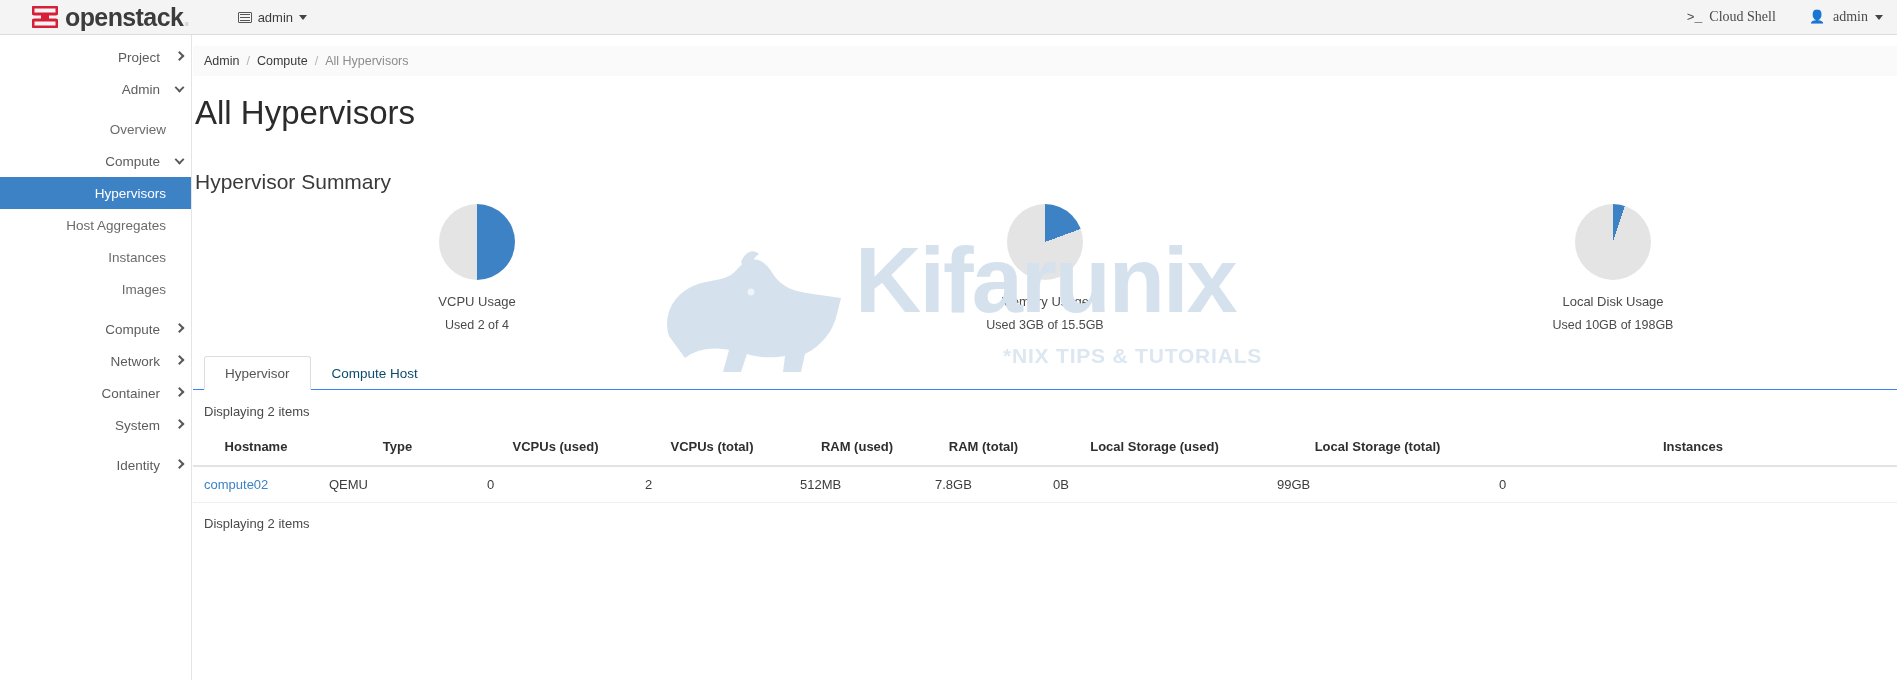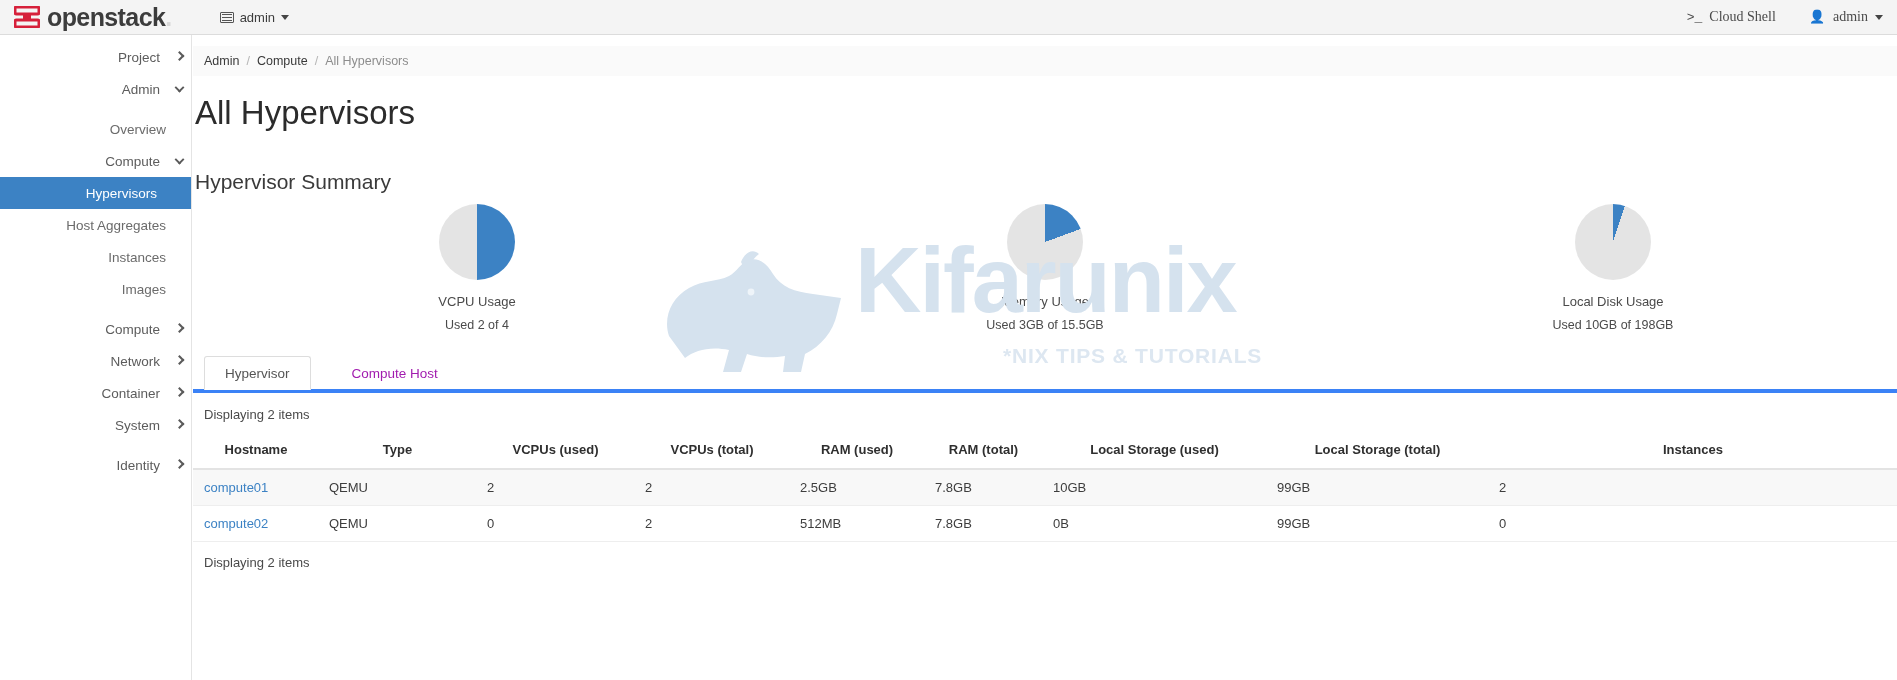--- a/index.html
+++ b/index.html
@@ -9,21 +9,21 @@
     background: #ffffff;
     overflow: hidden;
   }
 
   
   .topbar {
     position: absolute; top: 0; left: 0;
     width: 1897px; height: 35px;
     background: #f4f4f4;
     border-bottom: 1px solid #dcdcdc;
-    display: flex; align-items: center;
+    display: flex; align-items: center; padding-left: 18px;
   }
   .brand { display: flex; align-items: center; padding-left: 14px; }
   .brand-mark { width: 26px; height: 22px; position: relative; flex: 0 0 auto; }
   .brand-text {
     font-size: 25px; font-weight: bold; color: #3c3c3c;
     letter-spacing: -0.6px; margin-left: 7px; line-height: 1;
   }
   .brand-dot { color: #d8d8d8; }
 
   .ctx-switcher {
@@ -120,26 +120,26 @@
   .chart-name {
     margin-top: 14px; font-size: 13px; color: #4a4a4a;
   }
   .chart-sub {
     margin-top: 9px; font-size: 12.5px; color: #4a4a4a;
   }
 
   
   .tabs {
     display: flex; align-items: flex-end;
-    border-bottom: 4px solid #3b82f6;
-    margin-top: 21px; padding-left: 11px; gap: 20px;
+    border-bottom: 1px solid #3b82f6;
+    margin-top: 21px; padding-left: 11px;
   }
   .tab {
     padding: 9px 20px 8px 20px; font-size: 13.5px;
-    cursor: pointer; color: #a21caf; position: relative; top: 1px;
+    cursor: pointer; color: #0c4a6e; position: relative; top: 1px;
     border: 1px solid transparent; border-radius: 3px 3px 0 0;
   }
   .tab.active {
     color: #555555; background: #ffffff;
     border-color: #dddddd #dddddd #ffffff #dddddd;
   }
 
   
   .count-line {
     font-size: 13px; color: #4a4a4a;
@@ -234,21 +234,21 @@
       <span class="chev down"></span>
     </div>
     <div class="nav-spacer-md"></div>
     <div class="nav-item level2" style="padding-right: 25px;">
       <span class="nav-label">Overview</span>
     </div>
     <div class="nav-item level1" style="padding-right: 31px;">
       <span class="nav-label">Compute</span>
       <span class="chev down"></span>
     </div>
-    <div class="nav-item level2 active" style="padding-right: 34px;">
+    <div class="nav-item level2 active" style="padding-right: 25px;">
       <span class="nav-label">Hypervisors</span>
     </div>
     <div class="nav-item level2" style="padding-right: 25px;">
       <span class="nav-label">Host Aggregates</span>
     </div>
     <div class="nav-item level2" style="padding-right: 25px;">
       <span class="nav-label">Instances</span>
     </div>
     <div class="nav-item level2" style="padding-right: 25px;">
       <span class="nav-label">Images</span>
@@ -323,31 +323,20 @@
         <th class="c-vu">VCPUs (used)</th>
         <th class="c-vt">VCPUs (total)</th>
         <th class="c-ru">RAM (used)</th>
         <th class="c-rt">RAM (total)</th>
         <th class="c-lsu">Local Storage (used)</th>
         <th class="c-lst">Local Storage (total)</th>
         <th>Instances</th>
       </tr>
     </thead>
     <tbody id="table-body">
-        <tr class="zebra">
-          <td class="link-cell"><a>compute01</a></td>
-          <td>QEMU</td>
-          <td>2</td>
-          <td>2</td>
-          <td>2.5GB</td>
-          <td>7.8GB</td>
-          <td>10GB</td>
-          <td>99GB</td>
-          <td>2</td>
-        </tr>
         <tr class="">
           <td class="link-cell"><a>compute02</a></td>
           <td>QEMU</td>
           <td>0</td>
           <td>2</td>
           <td>512MB</td>
           <td>7.8GB</td>
           <td>0B</td>
           <td>99GB</td>
           <td>0</td>

